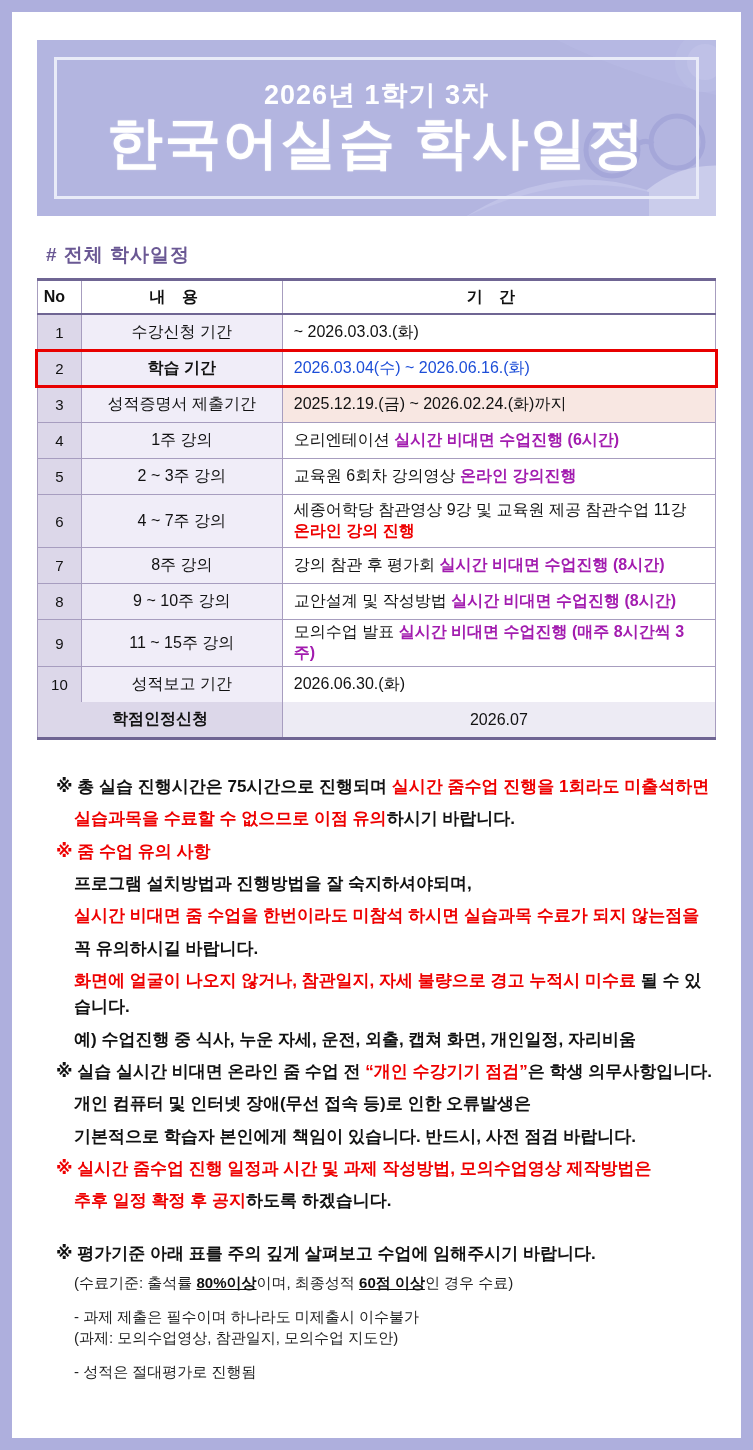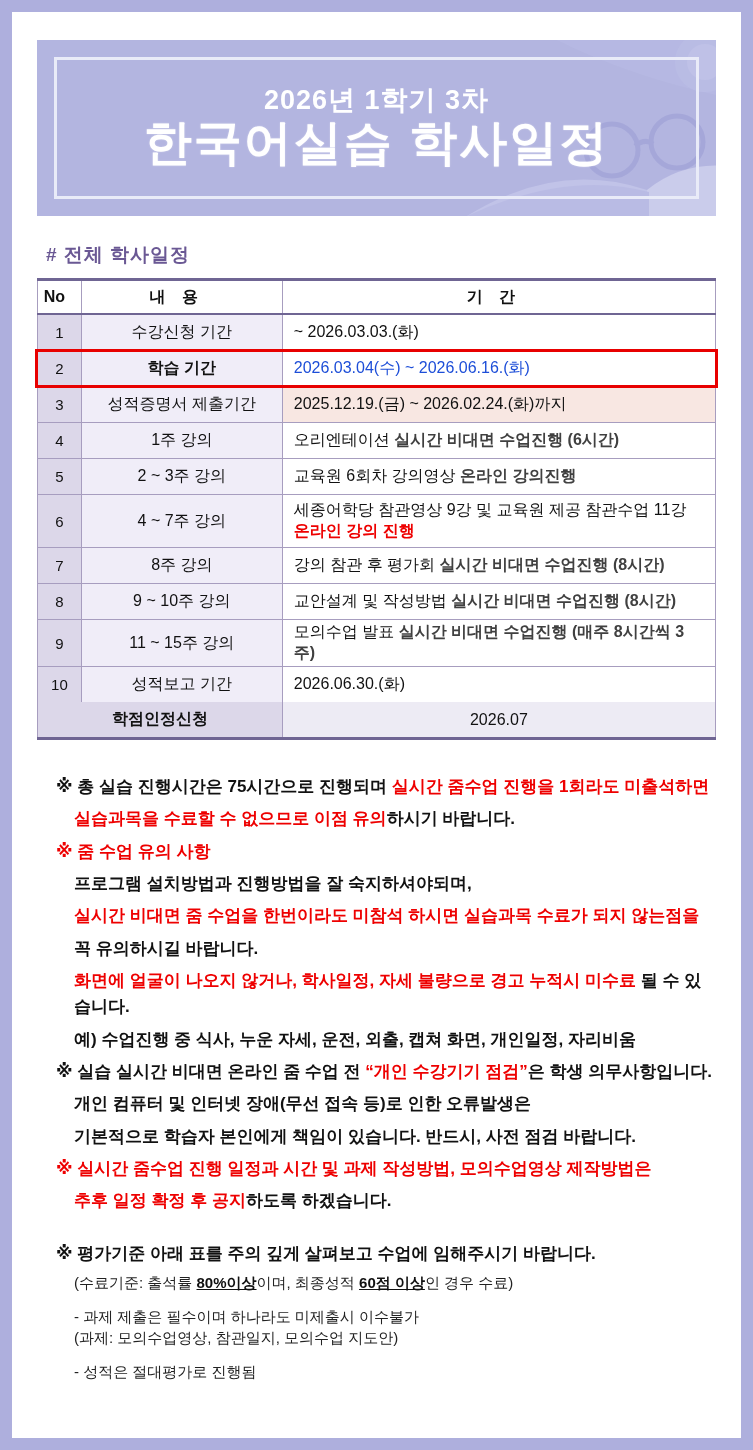--- a/index.html
+++ b/index.html
@@ -31,21 +31,21 @@
     position:relative;
     height:100%;
     display:flex;flex-direction:column;justify-content:center;align-items:center;
     text-align:center;
   }
   .banner-subtitle{
     color:#ffffff;font-size:27px;font-weight:600;letter-spacing:1px;
     line-height:1.1;
   }
   .banner-title{
-    color:#ffffff;font-size:48px;font-weight:800;letter-spacing:2px;
+    color:#ffffff;font-size:56px;font-weight:800;letter-spacing:2px;
     line-height:1.15;text-shadow:0 0 2px rgba(255,255,255,.4);
   }
   
   .section-heading{
     margin:26px 0 10px 34px;
     color:#6a5894;font-size:19px;font-weight:700;letter-spacing:1px;
   }
   
   .sched{
     margin:0 25px;
@@ -65,21 +65,21 @@
   .scell:first-child{border-left:1px solid #a79dbf;}
   .col-no{width:6.6%;justify-content:center;background:#dcd7e9;font-size:15px;}
   .col-content{width:29.6%;justify-content:center;background:#f0edf8;text-align:center;}
   .col-period{width:63.8%;justify-content:flex-start;background:#ffffff;padding-left:11px;}
   .srow.header .scell{background:#ffffff;font-weight:700;justify-content:center;
     letter-spacing:6px;font-size:16px;min-height:32px;padding-left:6px;}
   .srow.header{border-bottom:2px solid #6f6593;}
   .srow .bold{font-weight:700;}
   .red-outline{position:absolute;inset:-2px -2px -2px -2px;border:3px solid #e80000;pointer-events:none;z-index:3;}
   .txt-blue{color:#1d4ed8;font-weight:400;}
-  .txt-red{color:#404040;}
+  .txt-red{color:#a21caf;}
   .pink-bg{background:#f8e7e2 !important;}
   .period-lines{width:100%;display:flex;flex-direction:column;justify-content:center;}
   .period-line2{text-align:left;color:#ee0000;}
   .srow.footer .label-cell{
     width:36.2%;justify-content:center;background:#dcd7e9;font-weight:700;
     border-left:1px solid #a79dbf;border-right:1px solid #a79dbf;
   }
   .srow.footer .value-cell{width:63.8%;justify-content:center;background:#edebf4;}
   
   .notes{margin:34px 28px 0 44px;}
@@ -228,21 +228,21 @@
   </div>
 </div>
 
 <div class="notes" id="notes">
     <div class="note-line ind0"><span class="seg-k">※ 총 실습 진행시간은 </span><span class="seg-k">75시간</span><span class="seg-k">으로 진행되며 </span><span class="seg-r">실시간 줌수업 진행을 1회라도 미출석하면</span></div>
     <div class="note-line ind1"><span class="seg-r">실습과목을 수료할 수 없으므로 이점 유의</span><span class="seg-k">하시기 바랍니다.</span></div>
     <div class="note-line ind0"><span class="seg-r">※ 줌 수업 유의 사항</span></div>
     <div class="note-line ind1"><span class="seg-k">프로그램 설치방법과 진행방법을 잘 숙지하셔야되며,</span></div>
     <div class="note-line ind1"><span class="seg-r">실시간 비대면 줌 수업을 한번이라도 미참석 하시면 실습과목 수료가 되지 않는점을</span></div>
     <div class="note-line ind1"><span class="seg-k">꼭 유의하시길 바랍니다.</span></div>
-    <div class="note-line ind1"><span class="seg-r">화면에 얼굴이 나오지 않거나, 학사일정, 자세 불량으로 경고 누적시 미수료</span><span class="seg-k"> 될 수 있습니다.</span></div>
+    <div class="note-line ind1"><span class="seg-r">화면에 얼굴이 나오지 않거나, 참관일지, 자세 불량으로 경고 누적시 미수료</span><span class="seg-k"> 될 수 있습니다.</span></div>
     <div class="note-line ind1"><span class="seg-k">예) 수업진행 중 식사, 누운 자세, 운전, 외출, 캡쳐 화면, 개인일정, 자리비움</span></div>
     <div class="note-line ind0"><span class="seg-k">※ 실습 실시간 비대면 온라인 줌 수업 전 </span><span class="seg-r">“개인 수강기기 점검”</span><span class="seg-k">은 학생 의무사항입니다.</span></div>
     <div class="note-line ind1"><span class="seg-k">개인 컴퓨터 및 인터넷 장애(무선 접속 등)로 인한 오류발생은</span></div>
     <div class="note-line ind1"><span class="seg-k">기본적으로 학습자 본인에게 책임이 있습니다. 반드시, 사전 점검 바랍니다.</span></div>
     <div class="note-line ind0"><span class="seg-r">※ 실시간 줌수업 진행 일정과 시간 및 과제 작성방법, 모의수업영상 제작방법은</span></div>
     <div class="note-line ind1"><span class="seg-r">추후 일정 확정 후 공지</span><span class="seg-k">하도록 하겠습니다.</span></div>
     <div class="note-line ind0 gap"><span class="seg-k">※ 평가기준 아래 표를 주의 깊게 살펴보고 수업에 임해주시기 바랍니다.</span></div>
     <div class="note-line ind1 small"><span class="seg-k2">(수료기준: 출석률 </span><span class="seg-u">80%이상</span><span class="seg-k2">이며, 최종성적 </span><span class="seg-u">60점 이상</span><span class="seg-k2">인 경우 수료)</span></div>
     <div class="note-line ind1 small smallgap"><span class="seg-k2">- 과제 제출은 필수이며 하나라도 미제출시 이수불가</span></div>
     <div class="note-line ind1 small"><span class="seg-k2">  (과제: 모의수업영상, 참관일지, 모의수업 지도안)</span></div>

